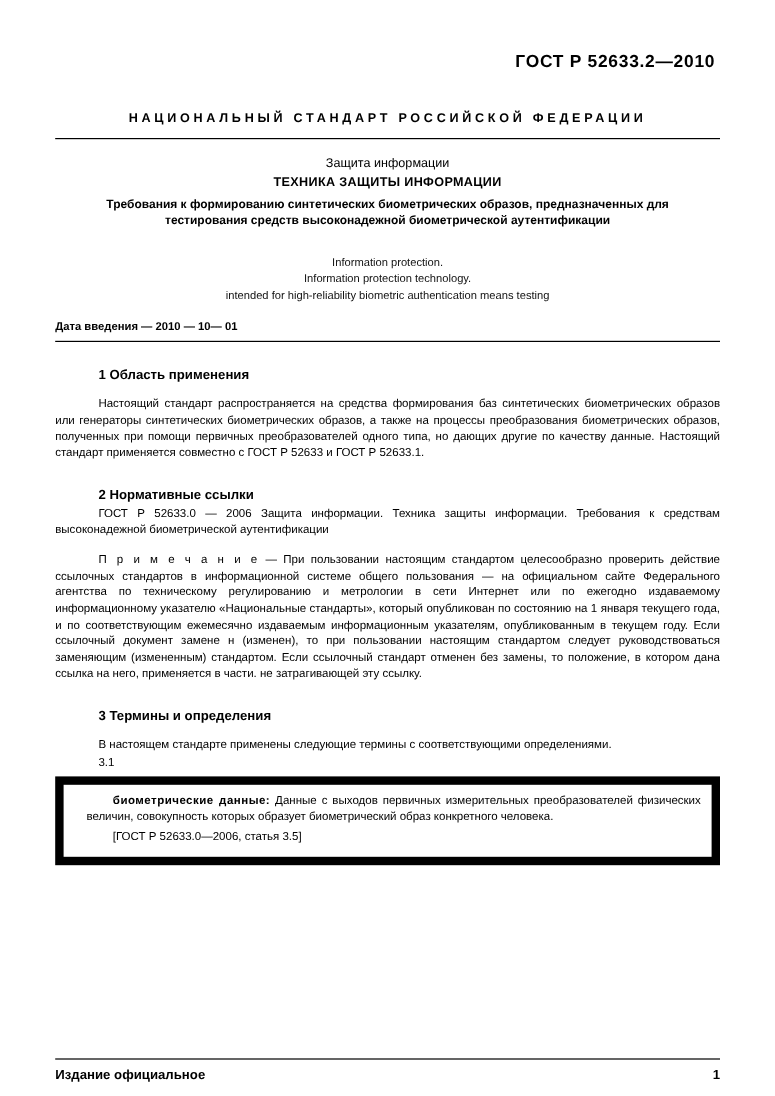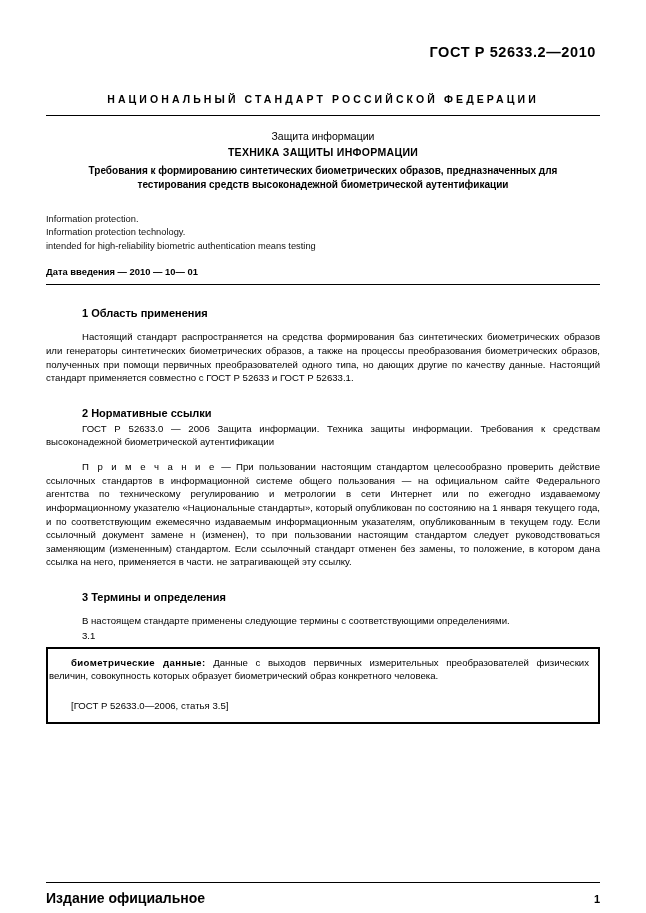--- a/index.html
+++ b/index.html
@@ -59,21 +59,21 @@
     letter-spacing: 0.3px;
     margin-bottom: 6px;
   }
   .title-line3 {
     font-size: 10px;
     font-weight: bold;
     line-height: 1.35;
     padding: 0 18px;
   }
   .eng-block {
-    text-align: left;
+    text-align: center;
     margin-top: 22px;
     font-size: 9.3px;
     line-height: 1.45;
     color: #111;
   }
   .date-line {
     font-size: 9.4px;
     font-weight: bold;
     margin-top: 13px;
     margin-right: 4px;
@@ -93,34 +93,34 @@
   }
   p.tight { margin-top: 3px; }
   .spaced-note {
     letter-spacing: 1.6px;
   }
   .num31 {
     font-size: 9.6px;
     margin: 2px 0 0 36px;
   }
   .term-box {
-    border: 2px solid #000000;
+    border: 7px solid #000000;
     margin-top: 6px;
-    padding: 7px 9px 9px 1px;
+    padding: 7px 9px 9px 19px;
   }
   .term-box p {
     font-size: 9.6px;
     line-height: 1.45;
     text-align: justify;
     margin: 0;
     text-indent: 22px;
   }
   .term-box p.ref {
     text-indent: 22px;
-    margin-top: 16px;
+    margin-top: 3px;
   }
   .term-name {
     font-weight: bold;
     letter-spacing: 0.4px;
   }
   .footer-rule {
     position: absolute;
     left: 46px;
     right: 46px;
     top: 838px;
@@ -128,21 +128,21 @@
   .footer {
     position: absolute;
     left: 46px;
     right: 46px;
     top: 846px;
     display: flex;
     justify-content: space-between;
     align-items: baseline;
   }
   .footer-left {
-    font-size: 14px;
+    font-size: 11px;
     font-weight: bold;
   }
   .footer-right {
     font-size: 11px;
     font-weight: bold;
   }
 </style>
 </head>
 <body>
 

